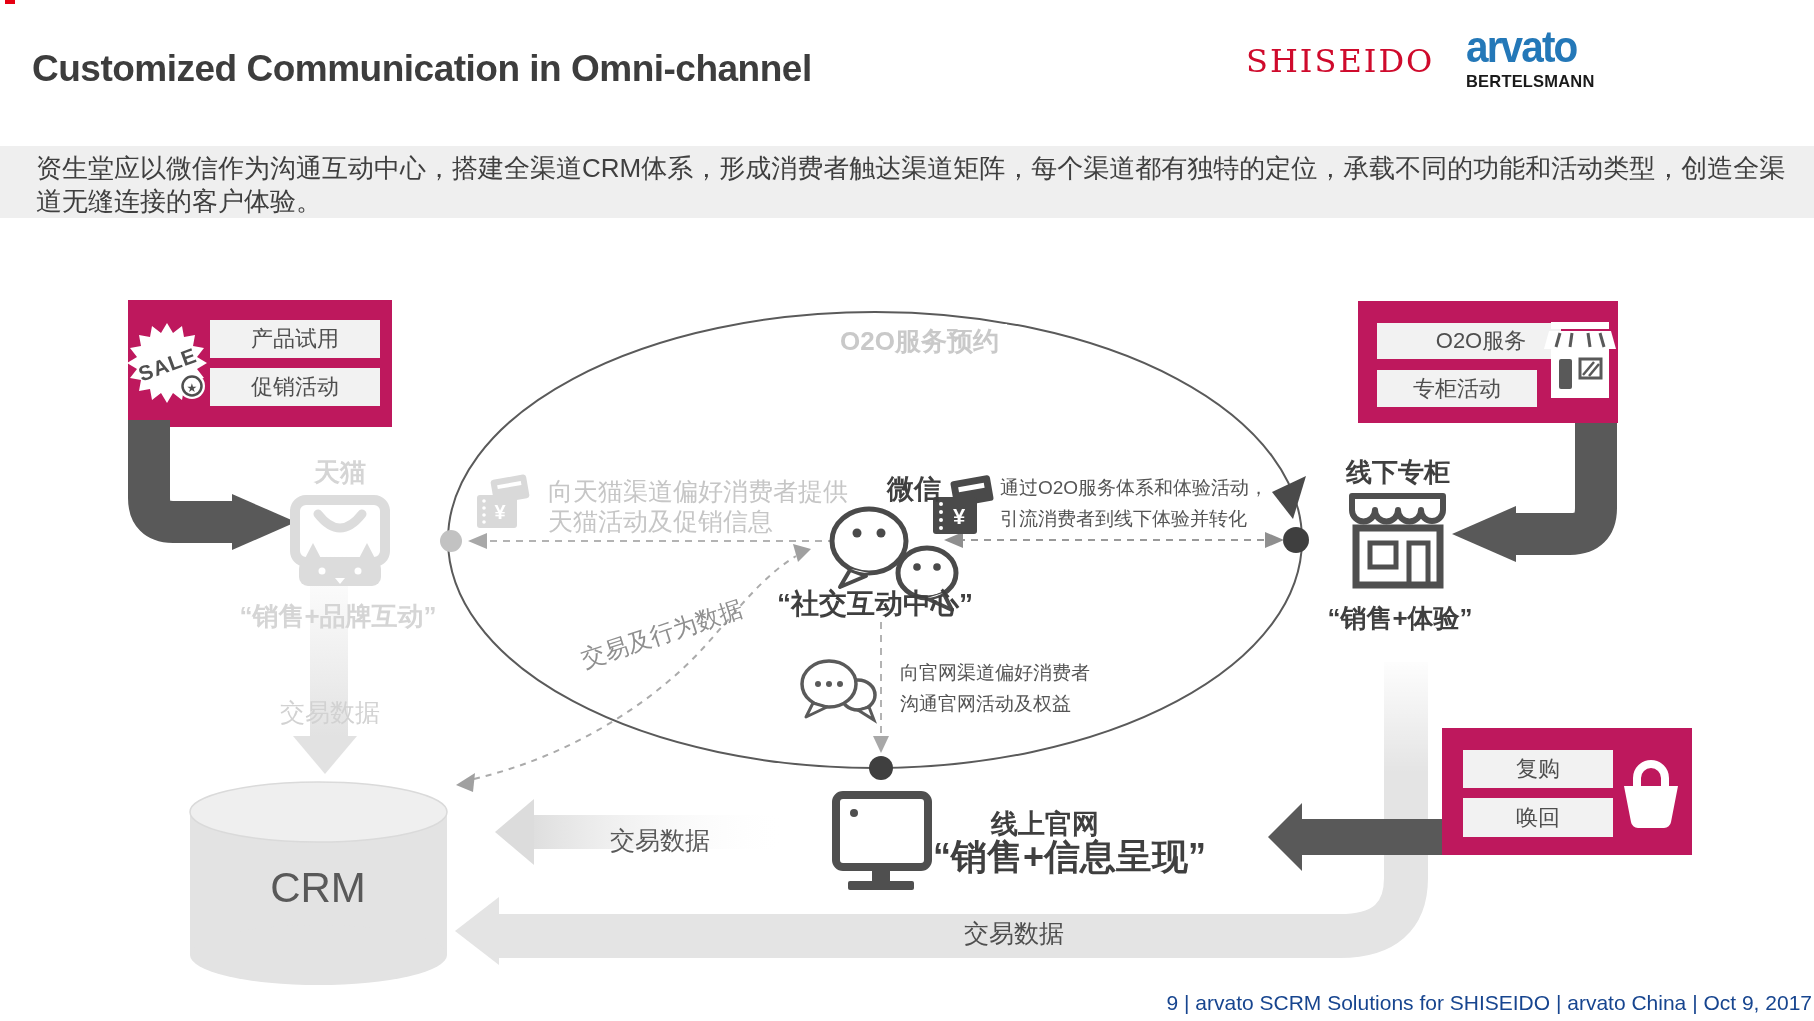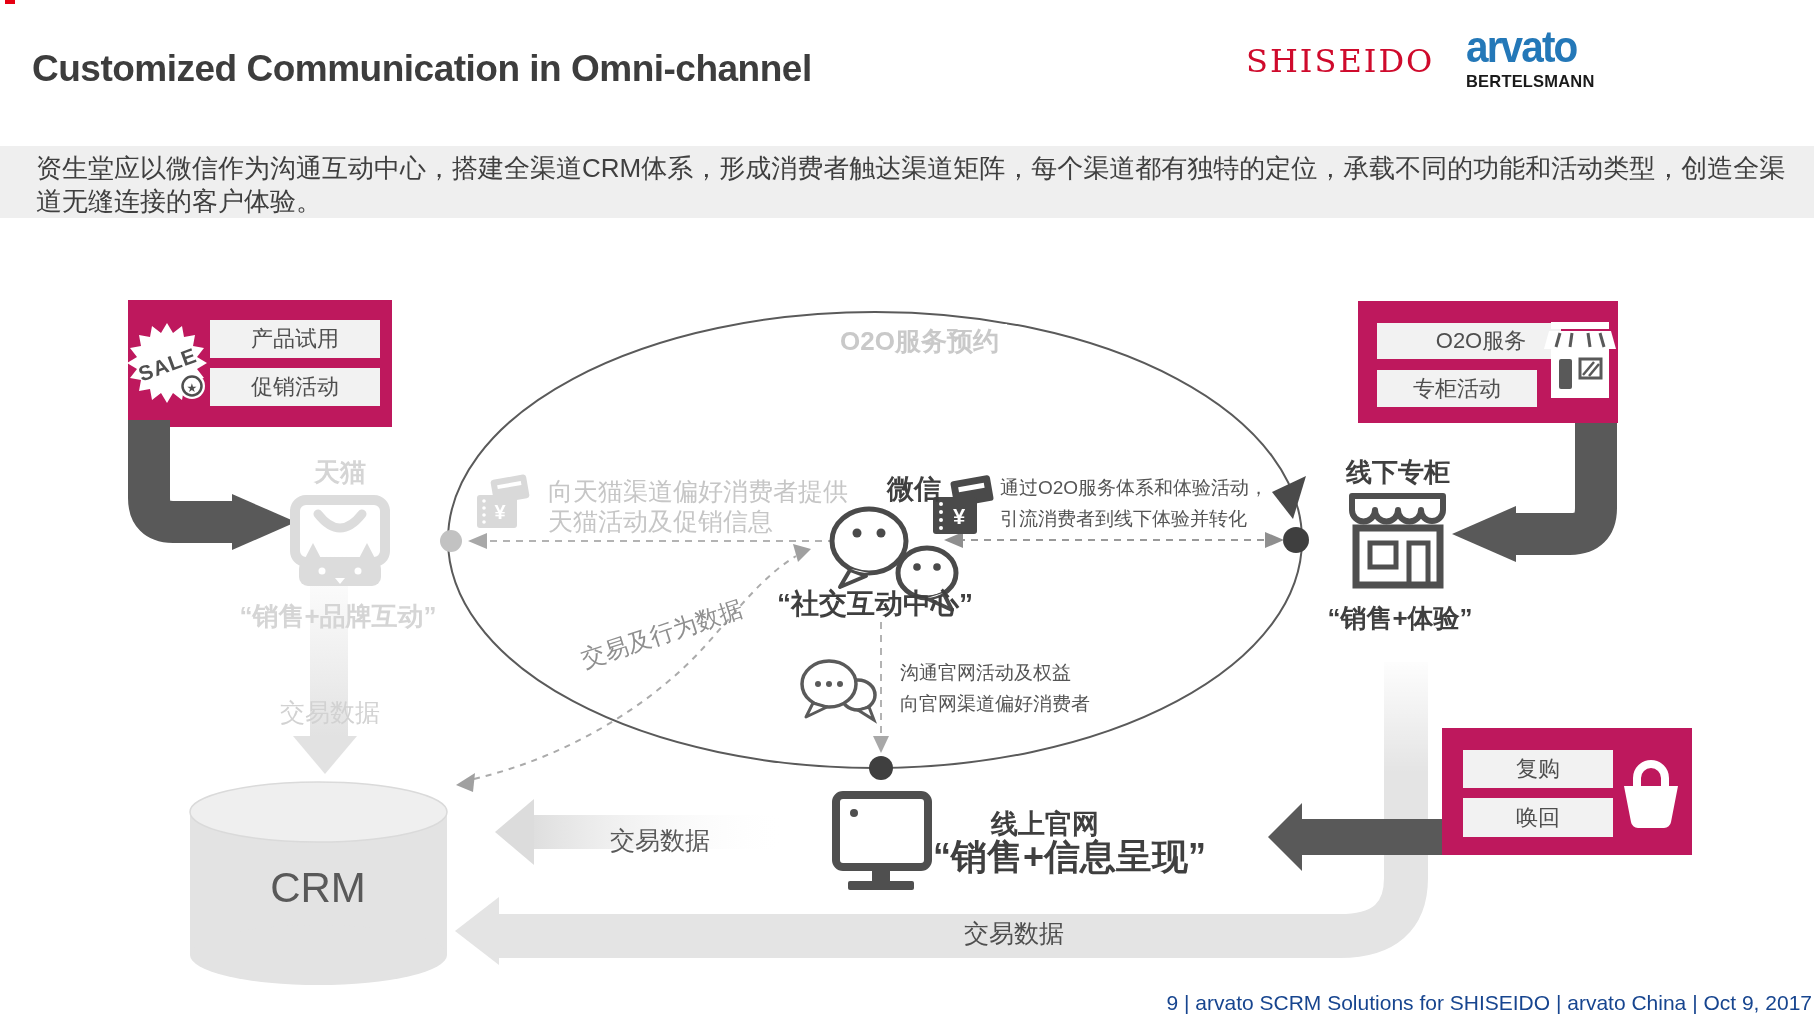--- a/index.html
+++ b/index.html
@@ -264,22 +264,22 @@
 
   <div class="flow-lt" style="left:548px;top:476px;">
     <div>向天猫渠道偏好消费者提供</div>
     <div>天猫活动及促销信息</div>
   </div>
   <div class="flow-dk" style="left:1000px;top:472px;">
     <div>通过O2O服务体系和体验活动，</div>
     <div>引流消费者到线下体验并转化</div>
   </div>
   <div class="flow-dk" style="left:900px;top:657px;">
+    <div>向官网渠道偏好消费者</div>
     <div>沟通官网活动及权益</div>
-    <div>向官网渠道偏好消费者</div>
   </div>
   <div class="lbl ctr" style="left:567px;top:618px;width:190px;font-size:24px;color:#8f8f8f;transform:rotate(-18deg);">交易及行为数据</div>
   <div class="lbl ctr" style="left:270px;top:696px;width:120px;font-size:25px;color:#d2d2d2;">交易数据</div>
   <div class="lbl ctr" style="left:600px;top:824px;width:120px;font-size:25px;color:#595959;">交易数据</div>
   <div class="lbl ctr" style="left:954px;top:917px;width:120px;font-size:25px;color:#4f4f4f;">交易数据</div>
 
   <div class="lbl footer">9 | arvato SCRM Solutions for SHISEIDO  | arvato China | Oct 9, 2017</div>
 </div>
 
 </body></html>

